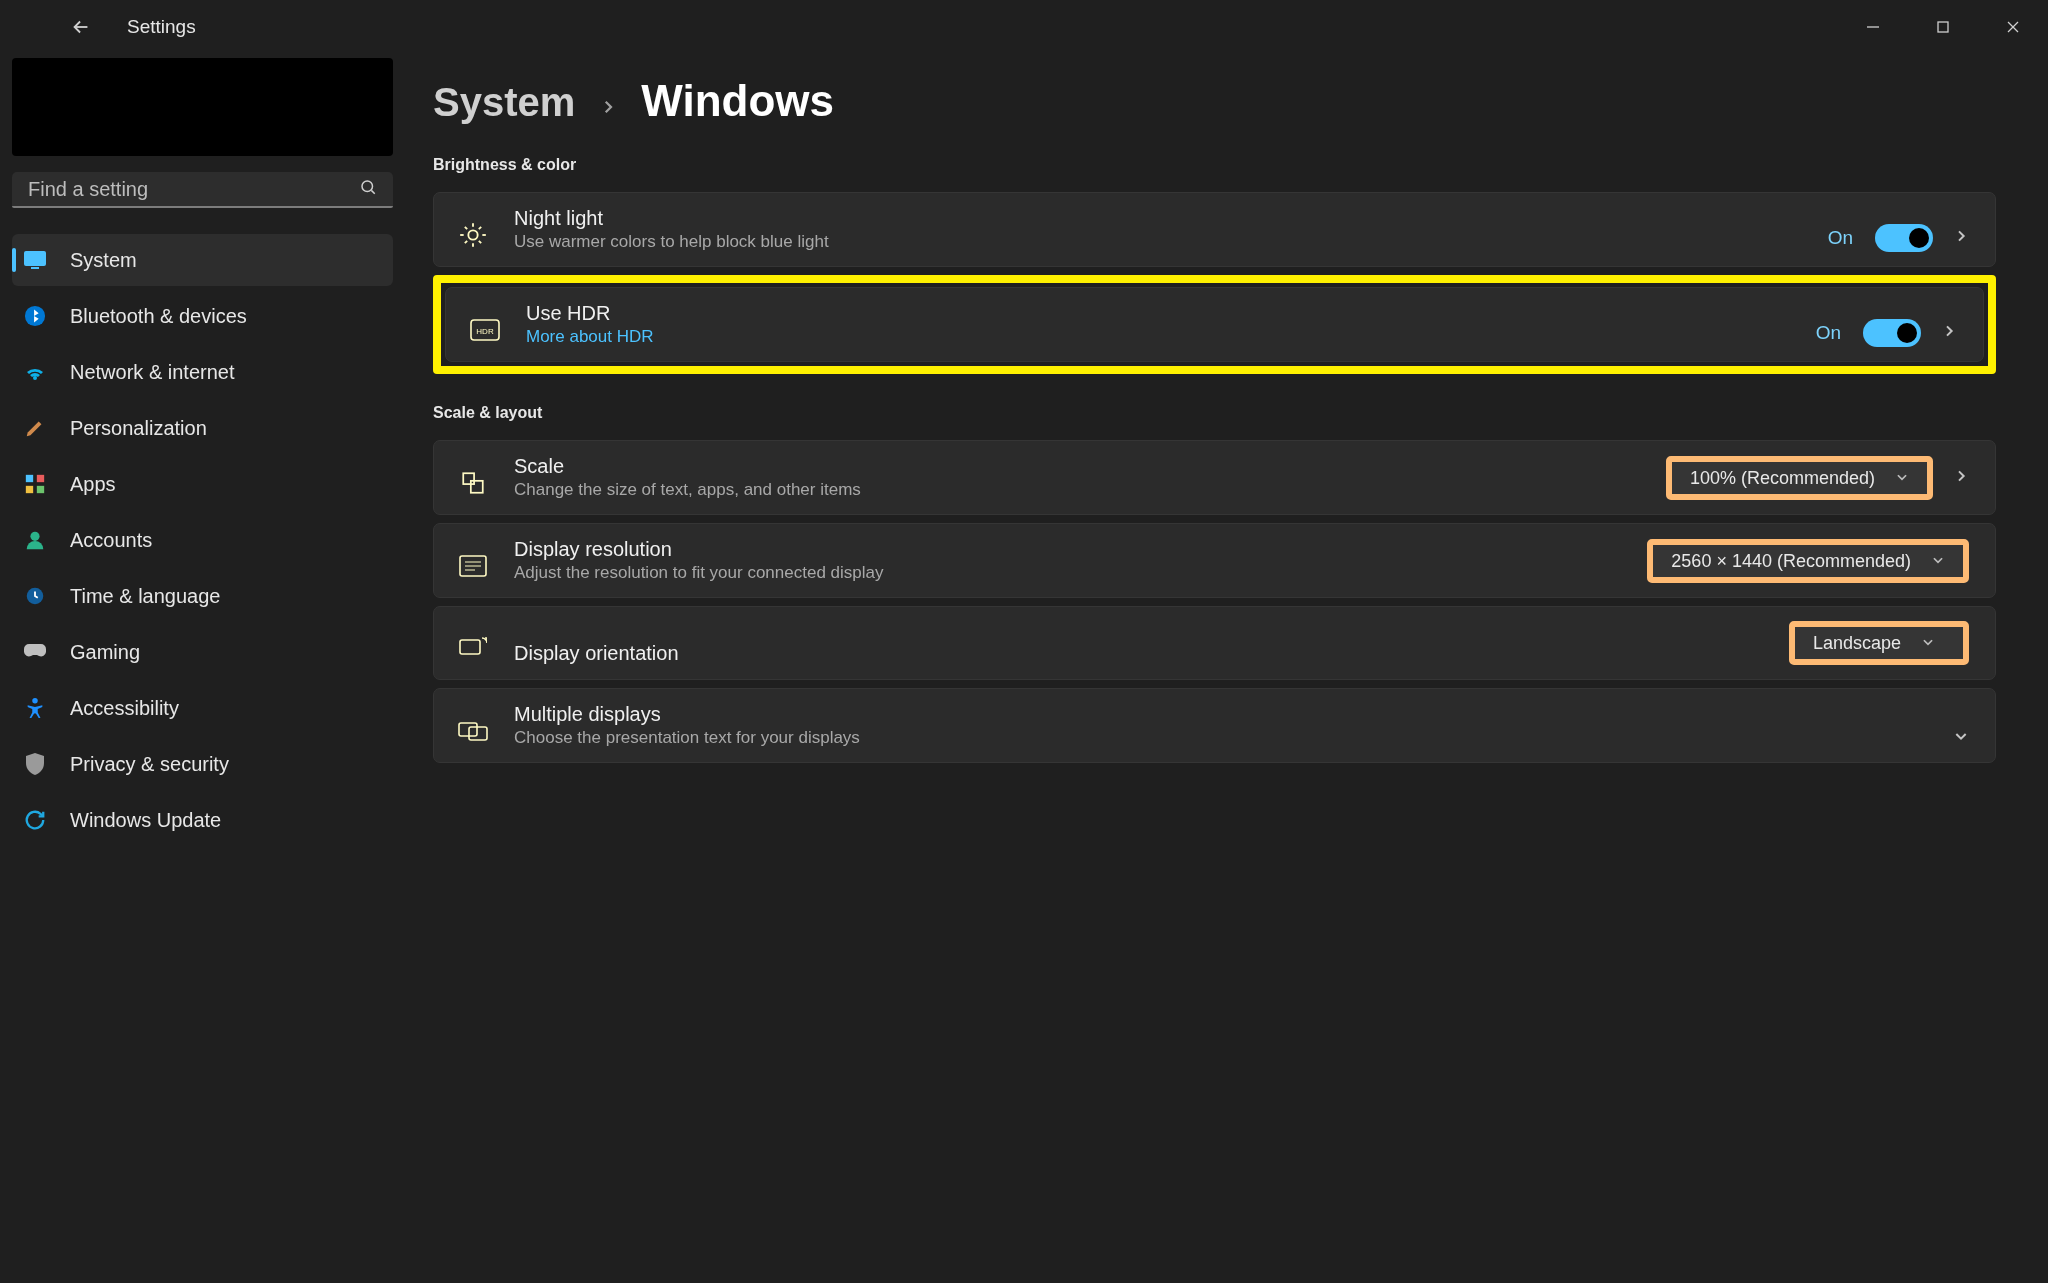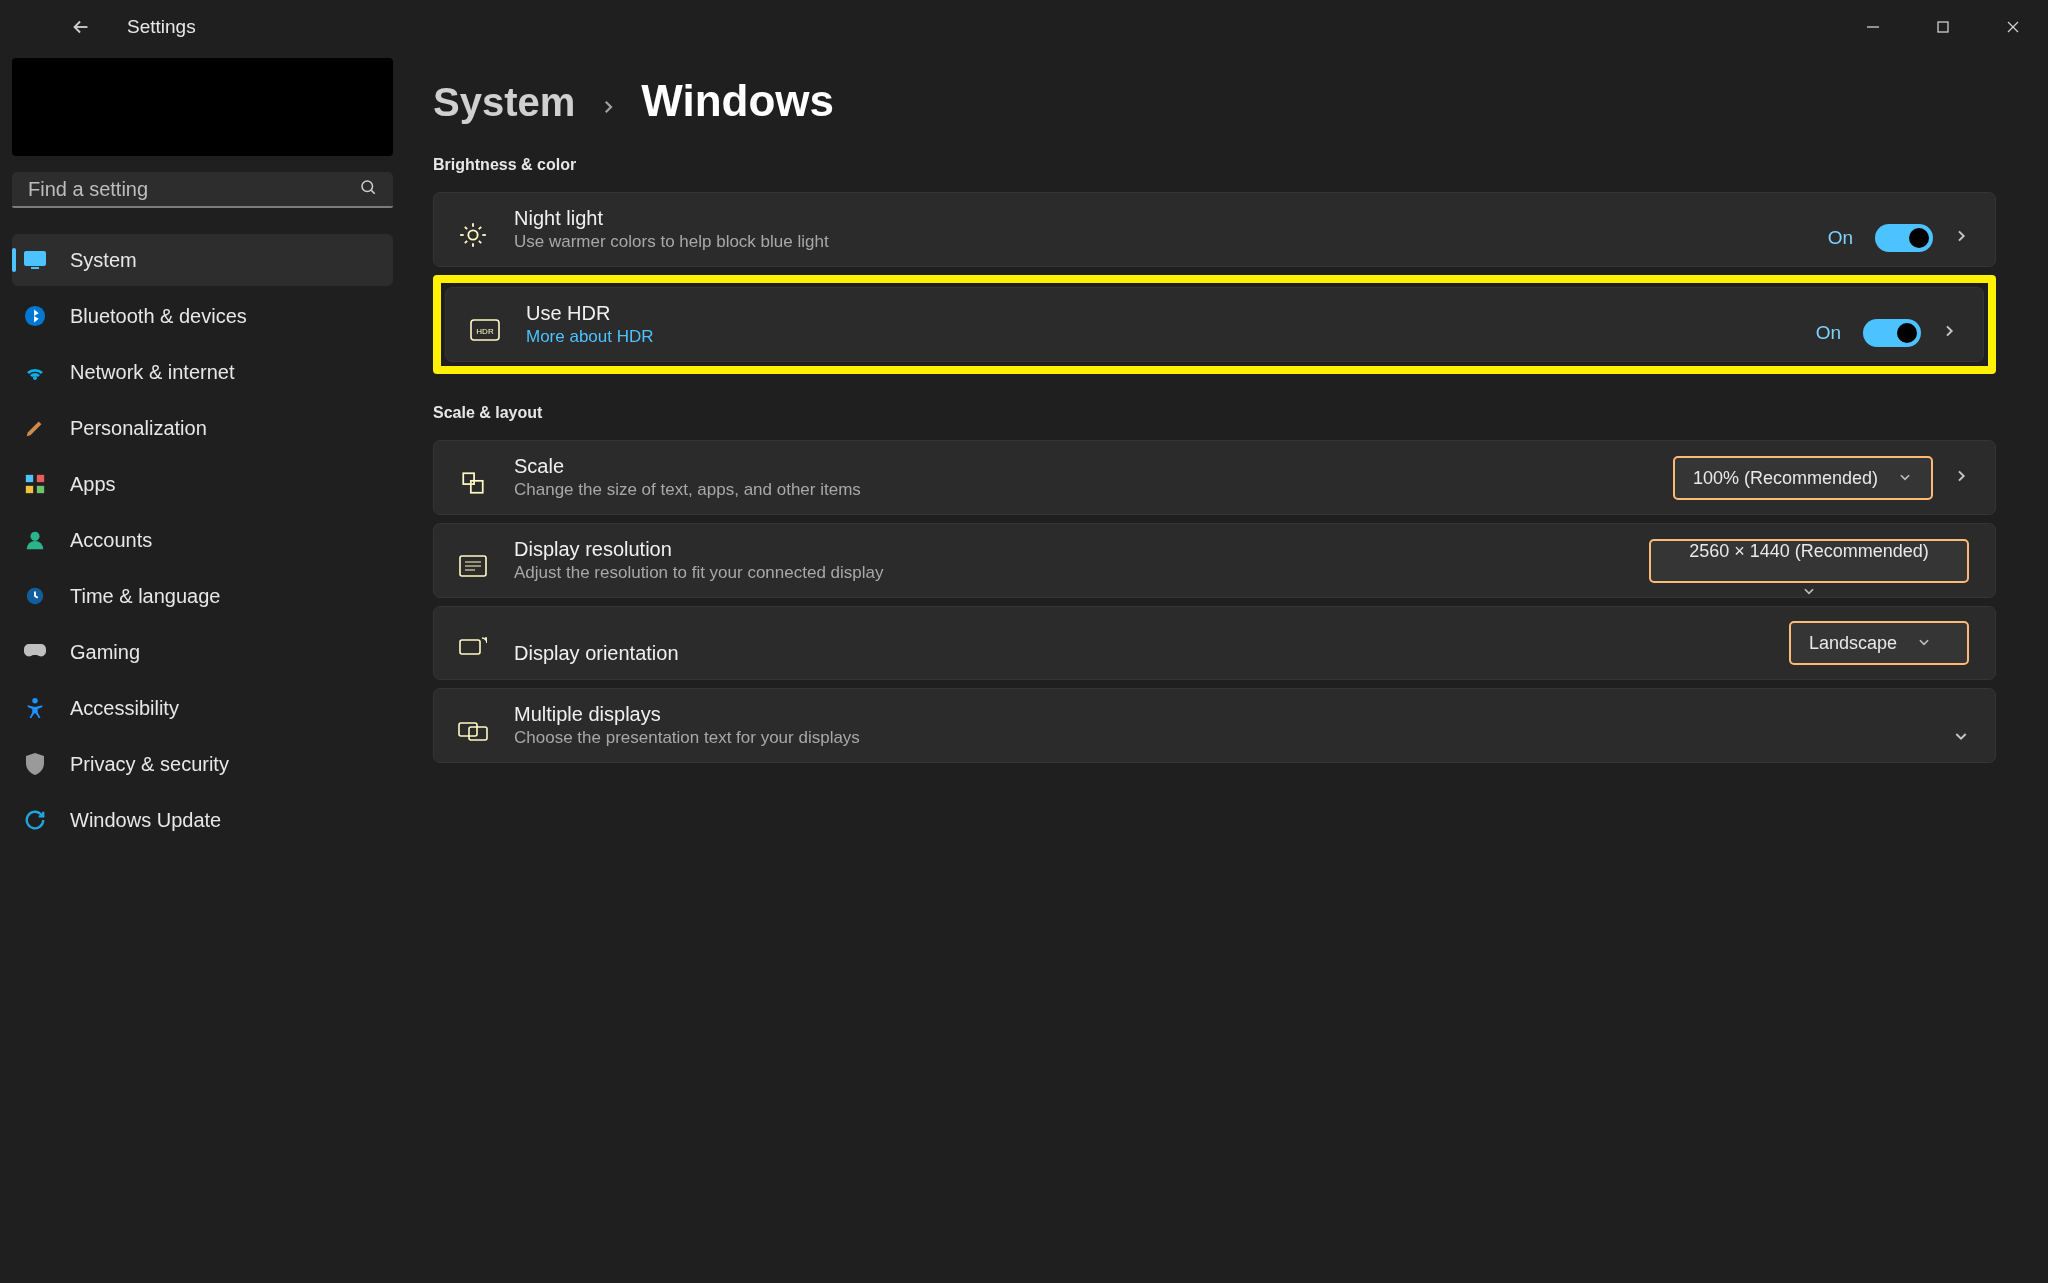--- a/index.html
+++ b/index.html
@@ -225,21 +225,21 @@
     background: #000;
   }
   .toggle-label {
     font-size: 19px;
     color: #7dd3fc;
     margin-right: 2px;
   }
 
   .select {
     background: #353535;
-    border: 2px solid #fdba74;
+    border: 6px solid #fdba74;
     border-radius: 5px;
     height: 44px;
     display: flex;
     align-items: center;
     padding: 0 18px;
     gap: 20px;
     font-size: 18px;
     color: #e8e8e8;
     cursor: pointer;
   }
@@ -507,21 +507,21 @@
             <rect x="1" y="1" width="26" height="20" rx="2"></rect>
             <path d="M6 7h16M6 11h16M6 15h10" stroke-width="1.2"></path>
           </svg>
       </span>
       <div class="text-col">
         <span class="title">Display resolution</span>
         <span class="sub">Adjust the resolution to fit your connected display</span>
       </div>
       <span class="spacer"></span>
       <div class="trail">
-        <div class="select wide" style="min-width:320px;flex-direction:column;">
+        <div class="select wide" style="min-width:320px;">
           <span>2560 × 1440 (Recommended)</span>
           <span class="chev-d">
             <svg width="14" height="14" viewBox="0 0 24 24" fill="none" stroke="currentColor" stroke-width="3">
                 <polyline points="5 9 12 16 19 9"></polyline>
               </svg>
           </span>
         </div>
       </div>
     </div>
 

